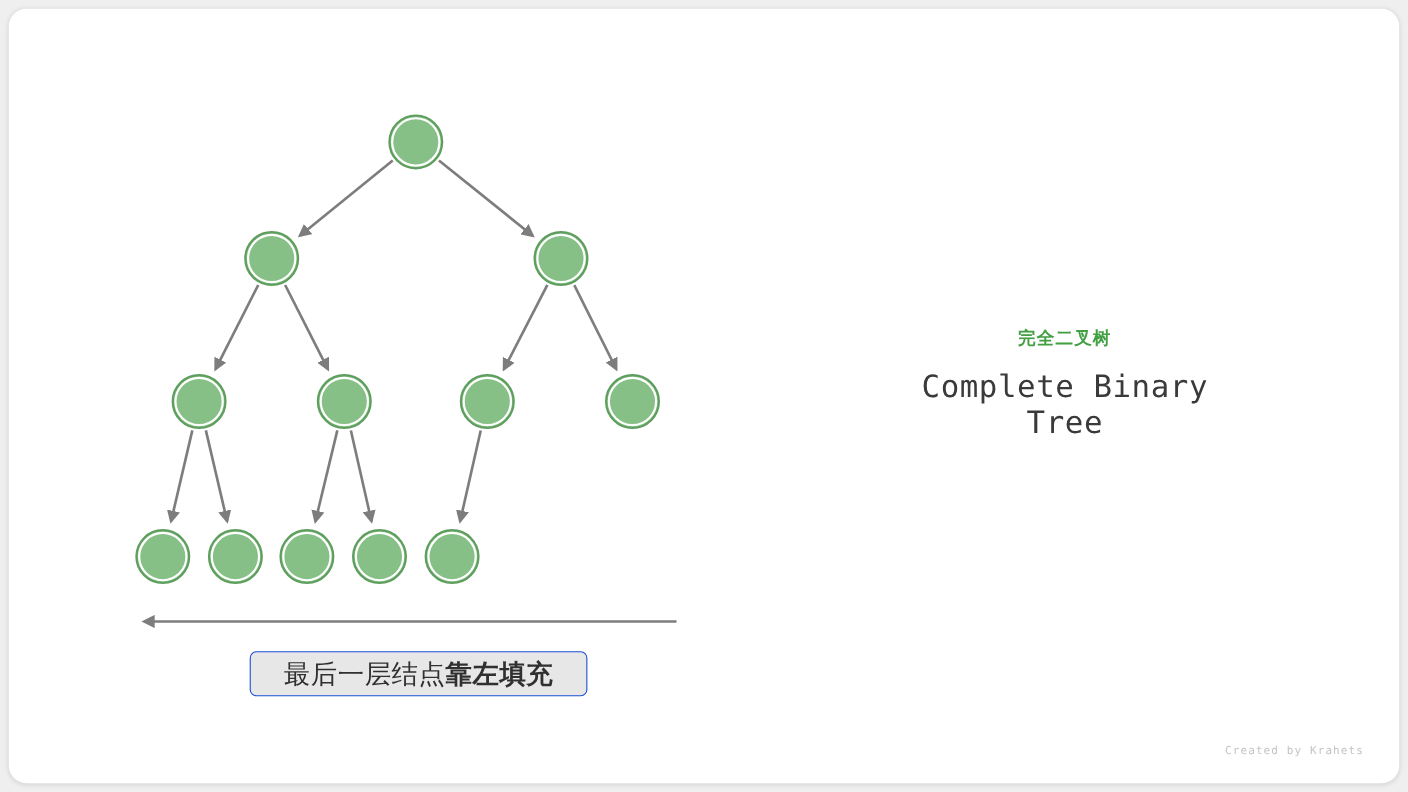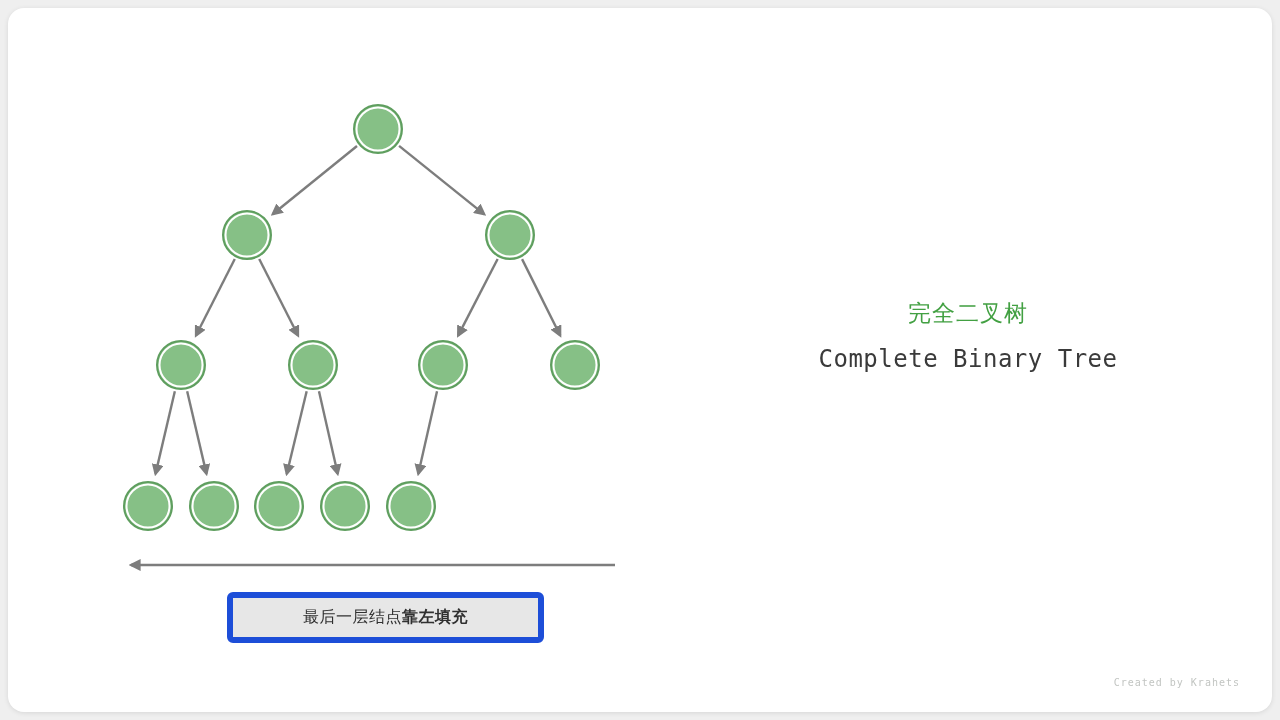--- a/index.html
+++ b/index.html
@@ -33,47 +33,47 @@
     width: 1280px;
     height: 720px;
   }
   .caption-box {
     position: absolute;
     left: 227px;
     top: 592px;
     width: 305px;
     height: 39px;
     background: var(--caption-bg, #e7e7e7);
-    border: 6px solid #1d4ed8;
+    border: 1px solid #1d4ed8;
     border-radius: 6px;
     display: flex;
     align-items: center;
     justify-content: center;
-    font-size: 16px;
+    font-size: 24px;
     color: var(--caption-text, #303030);
     letter-spacing: 0.5px;
   }
   .caption-box b { font-weight: bold; }
   .title-block {
     position: absolute;
     left: 800px;
     top: 298px;
     width: 336px;
     text-align: center;
   }
   .title-cn {
-    font-size: 23px;
-    font-weight: normal;
+    font-size: 16px;
+    font-weight: bold;
     color: var(--accent-green, #42a042);
     margin-bottom: 16px;
     letter-spacing: 1px;
   }
   .title-en {
     font-family: "DejaVu Sans Mono", monospace;
-    font-size: 24px;
+    font-size: 28px;
     color: #3a3a3a;
     letter-spacing: 0.5px;
   }
   .watermark {
     position: absolute;
     right: 40px;
     top: 677px;
     font-family: "DejaVu Sans Mono", monospace;
     font-size: 10px;
     color: var(--watermark, #c2c5c2);

